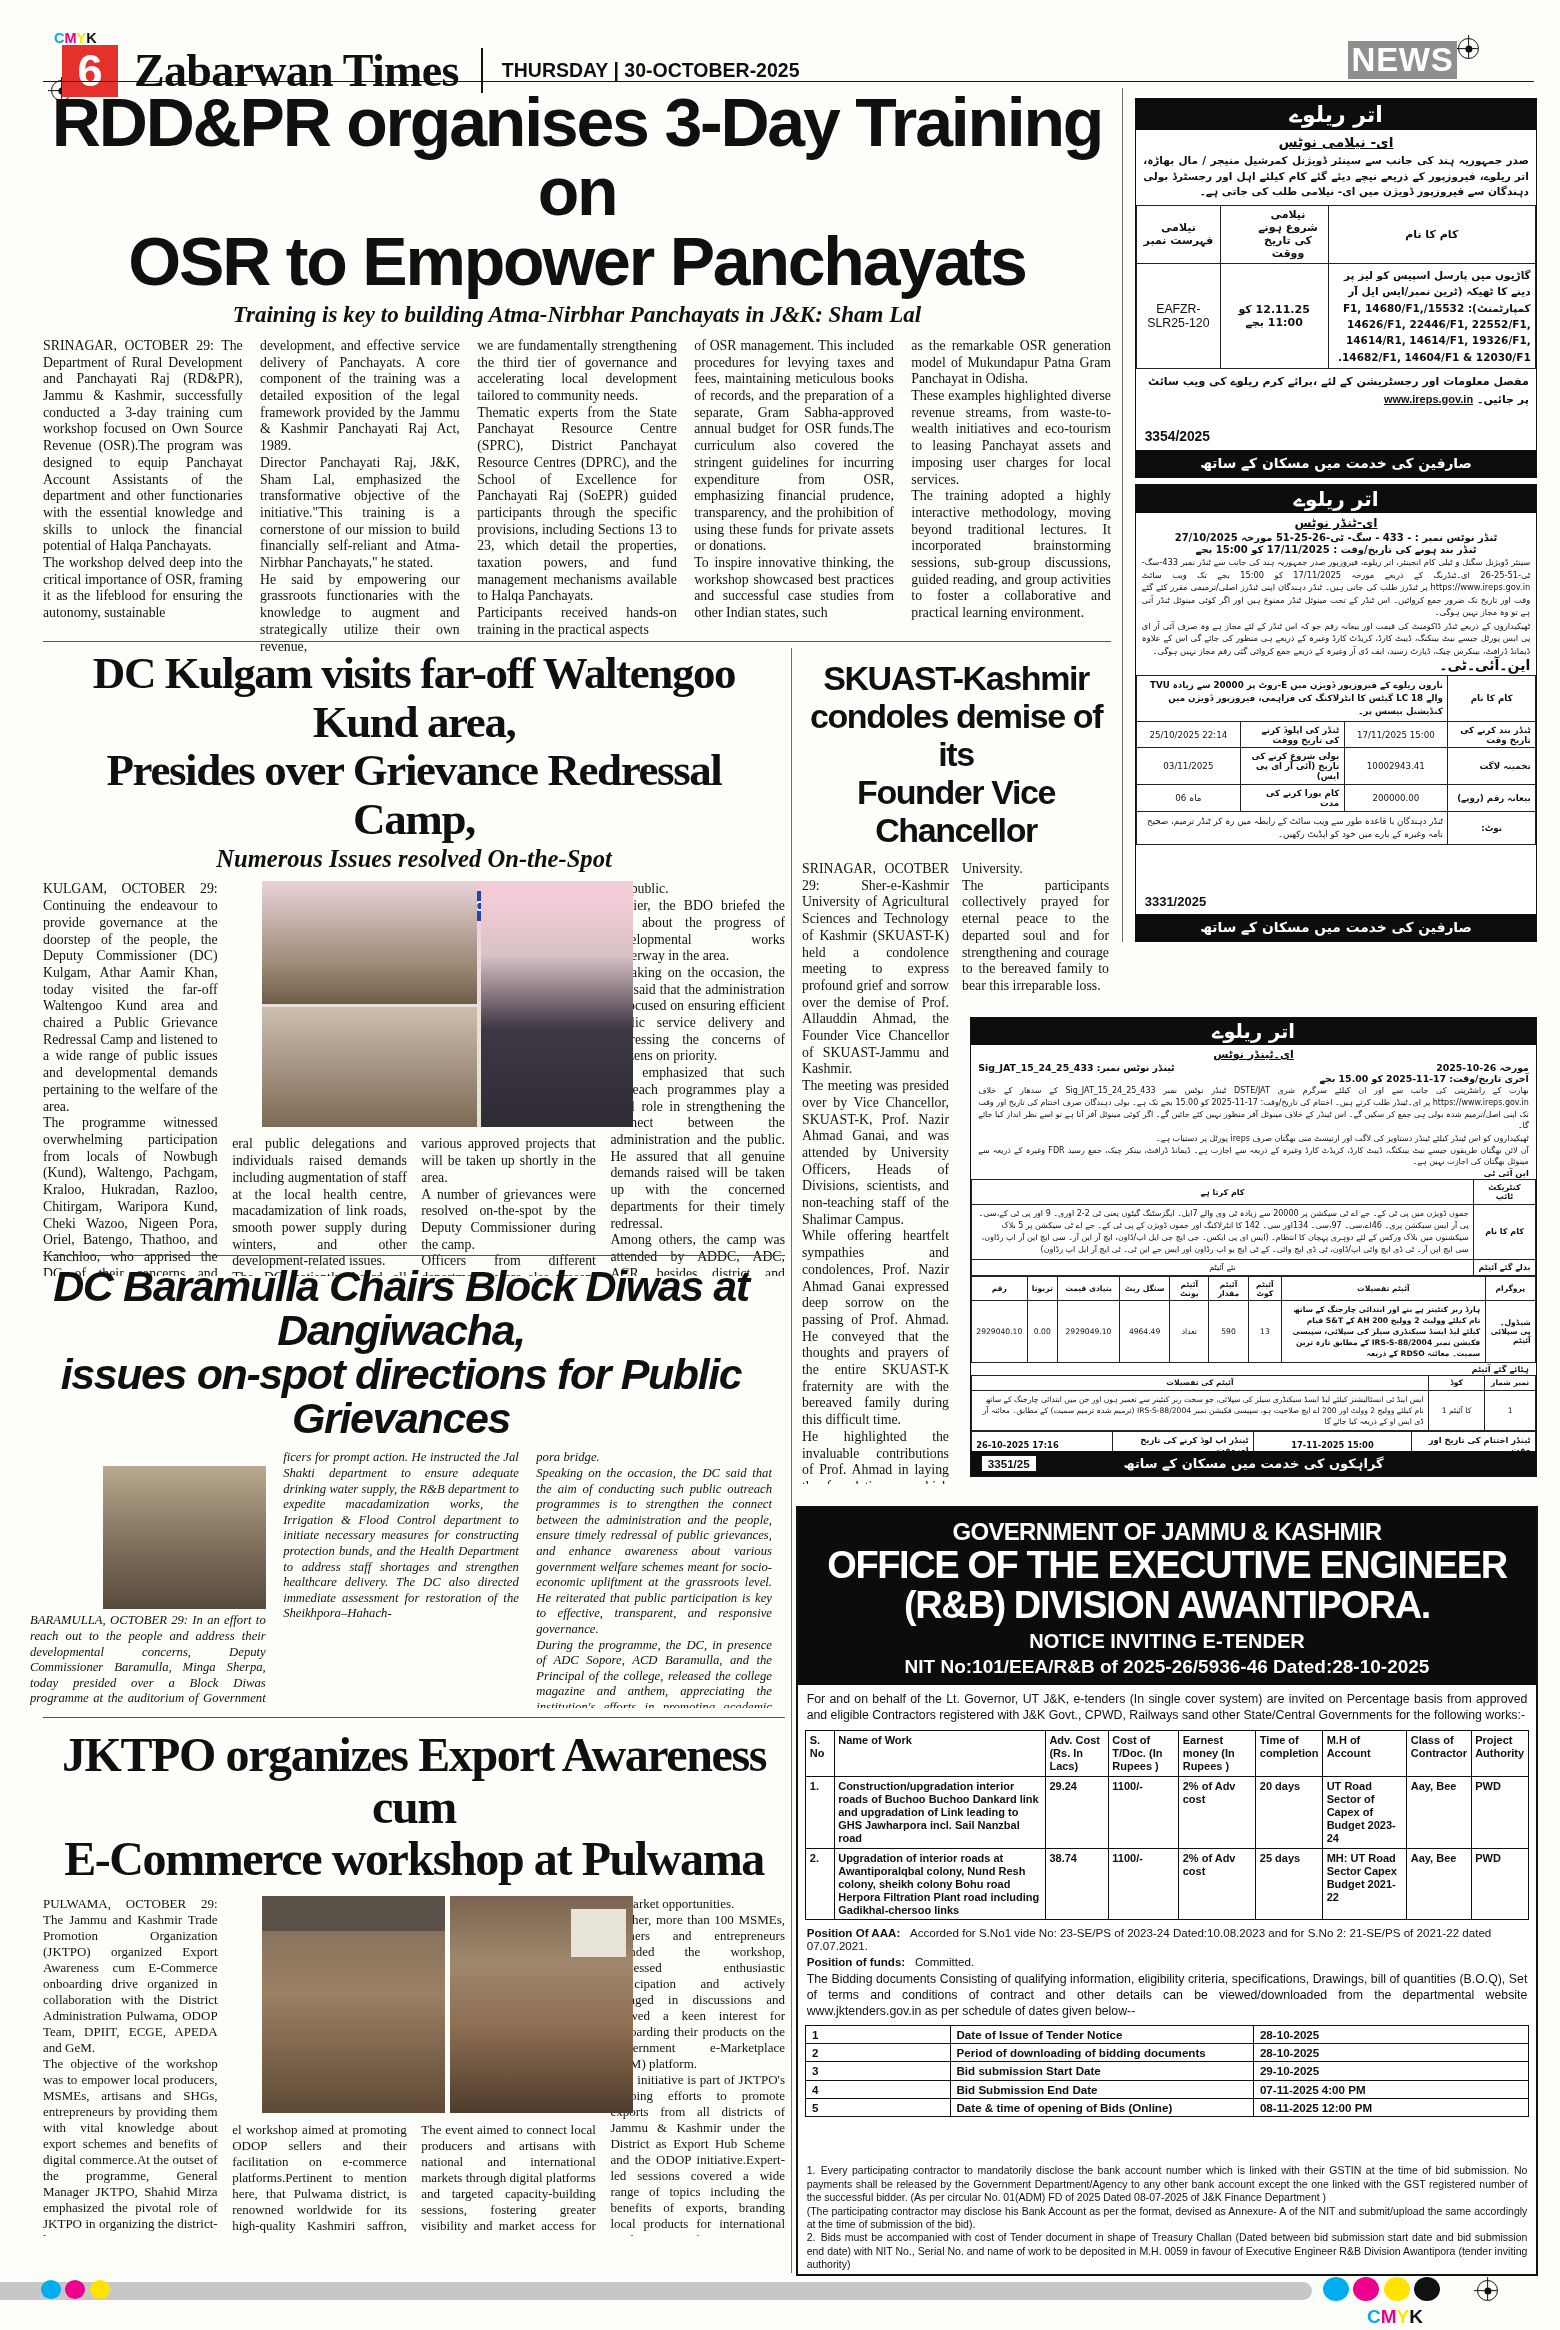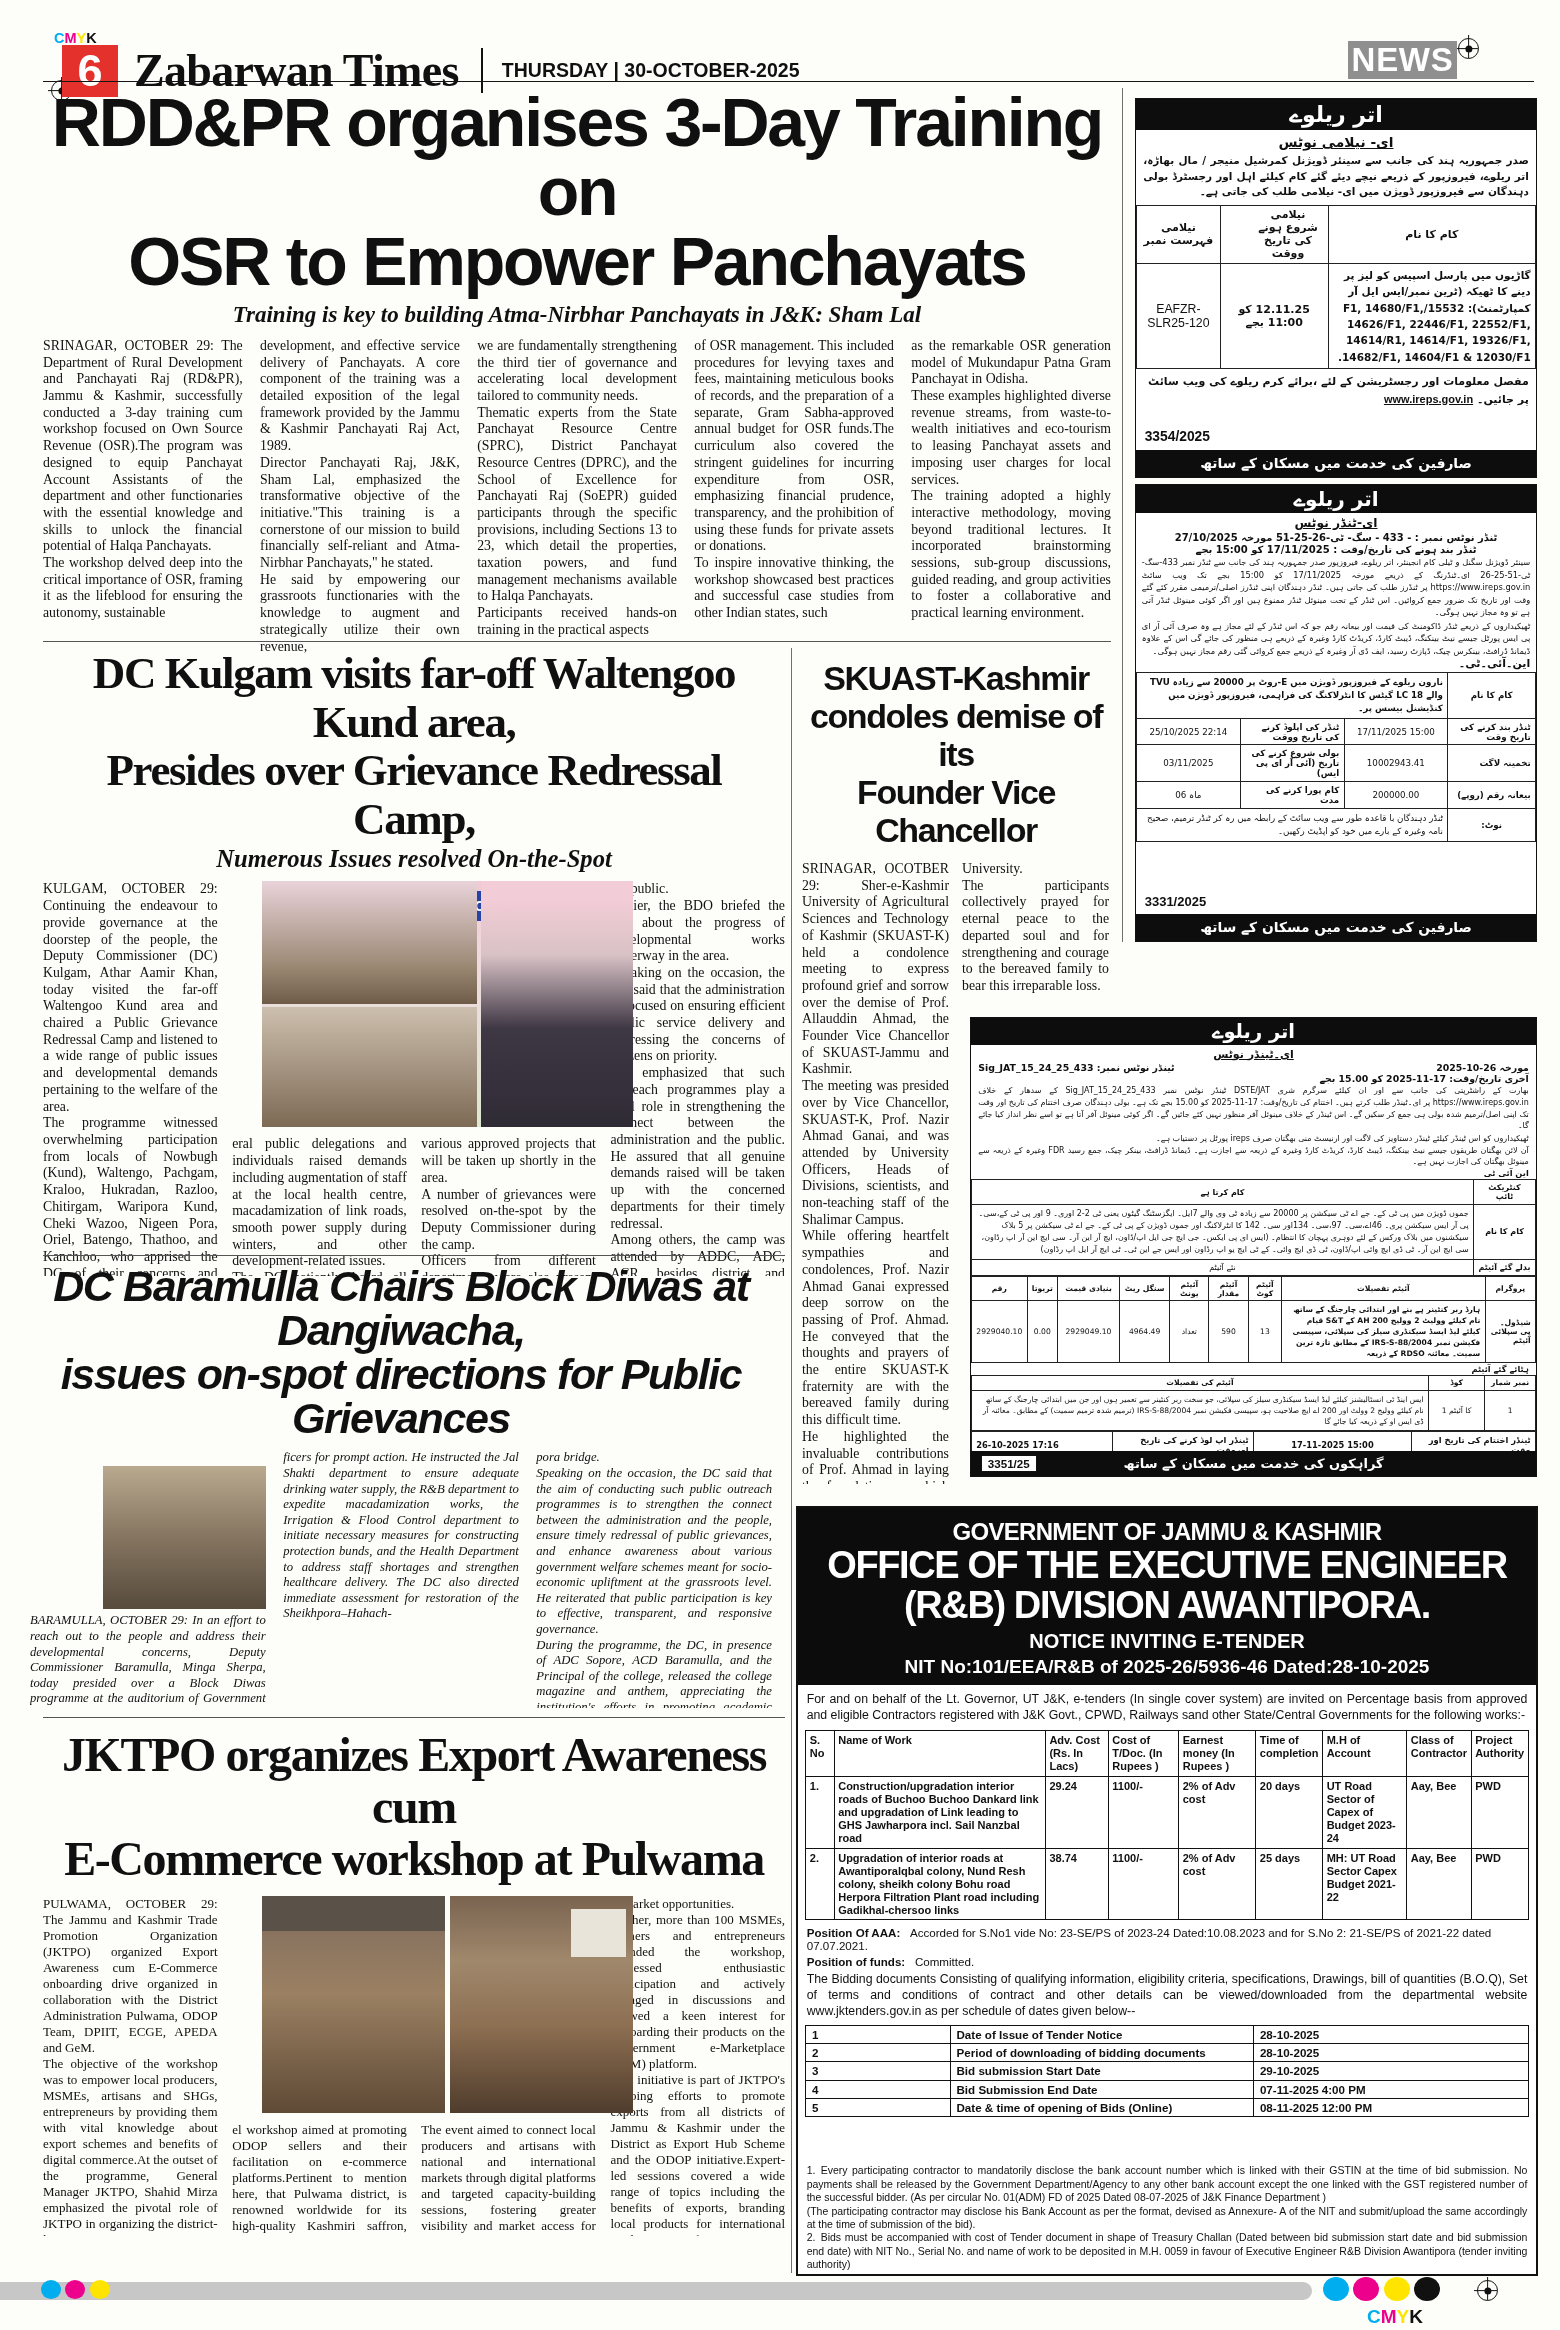--- a/index.html
+++ b/index.html
@@ -178,21 +178,21 @@
     <div class="tagline-bar" style="position:absolute;left:0;bottom:0;width:100%;height:27.5px;font-size:13.8px;">صارفین کی خدمت میں مسکان کے ساتھ</div>
   </div>
 
   <div class="abs notice urdu" style="left:1135px;top:484px;width:400px;height:456px;">
     <div class="notice-title" style="font-size:20px;padding:2.2px 0;">اتر ریلوے</div>
     <div class="notice-sub" style="font-size:12.3px;margin:2.9px 0 1.4px;">ای-ٹنڈر نوٹس</div>
     <div style="font-size:10px;font-weight:bold;text-align:center;">ٹنڈر نوٹس نمبر : - 433 - سگ- ٹی-26-25-51 مورخہ 27/10/2025</div>
     <div style="font-size:10px;font-weight:bold;text-align:center;margin-top:1.4px;">ٹنڈر بند ہونے کی تاریخ/وقت : 17/11/2025 کو 15:00 بجے</div>
     <div style="font-size:8.3px;line-height:1.5;padding:1.4px 5.8px;text-align:justify;">سینئر ڈویژنل سگنل و ٹیلی کام انجینئر، اتر ریلوے، فیروزپور صدر جمہوریہ ہند کی جانب سے ٹنڈر نمبر 433-سگ-ٹی-51-25-26 ای۔ٹنڈرنگ کے ذریعے مورخہ 17/11/2025 کو 15:00 بجے تک ویب سائٹ https://www.ireps.gov.in پر ٹنڈرز طلب کی جاتی ہیں۔ ٹنڈر دہندگان اپنی ٹنڈرز اصلی/ترمیمی مقرر کئے گئے وقت اور تاریخ تک ضرور جمع کروائیں۔ اس ٹنڈر کے تحت مینوئل ٹنڈر ممنوع ہیں اور اگر کوئی مینوئل ٹنڈر آتی ہے تو وہ مجاز نہیں ہوگی۔</div>
     <div style="font-size:8.3px;line-height:1.5;padding:0 5.8px;text-align:justify;">ٹھیکیداروں کے ذریعے ٹنڈر ڈاکومنٹ کی قیمت اور بیعانہ رقم جو کہ اس ٹنڈر کے لئے مجاز ہے وہ صرف آئی آر ای پی ایس پورٹل جیسے نیٹ بینکنگ، ڈیبٹ کارڈ، کریڈٹ کارڈ وغیرہ کے ذریعے ہی منظور کی جائے گی اس کے علاوہ ڈیمانڈ ڈرافٹ، بینکرس چیک، ڈپازٹ رسید، ایف ڈی آر وغیرہ کے ذریعے جمع کروائی گئی رقم مجاز نہیں ہوگی۔</div>
-    <div style="font-size:11px;font-weight:bold;padding:0 5.8px;">این۔آئی۔ٹی۔</div>
+    <div style="font-size:14px;font-weight:bold;padding:0 5.8px;">این۔آئی۔ٹی۔</div>
     <table class="ur-table" style="font-size:8.7px;margin-top:1.4px;">
       <tbody>
           <tr>
         <td style="width:14%;font-weight:bold;text-align:center;">کام کا نام</td>
         <td colspan="3" style="font-weight:bold;line-height:1.5;">نارون ریلوے کے فیروزپور ڈویژن میں E-روٹ پر 20000 سے زیادہ TVU والے 18 LC گیٹس کا انٹرلاکنگ کی فراہمی، فیروزپور ڈویژن میں کنڈیشنل بیسس پر۔</td>
       </tr>
       <tr>
         <td style="width:22%;font-weight:bold;">ٹنڈر بند کرنے کی تاریخ وقت</td>
         <td style="width:26%;text-align:center;direction:ltr;">17/11/2025  15:00</td>
         <td style="width:26%;font-weight:bold;">ٹنڈر کی اپلوڈ کرنے کی تاریخ ووقت</td>

